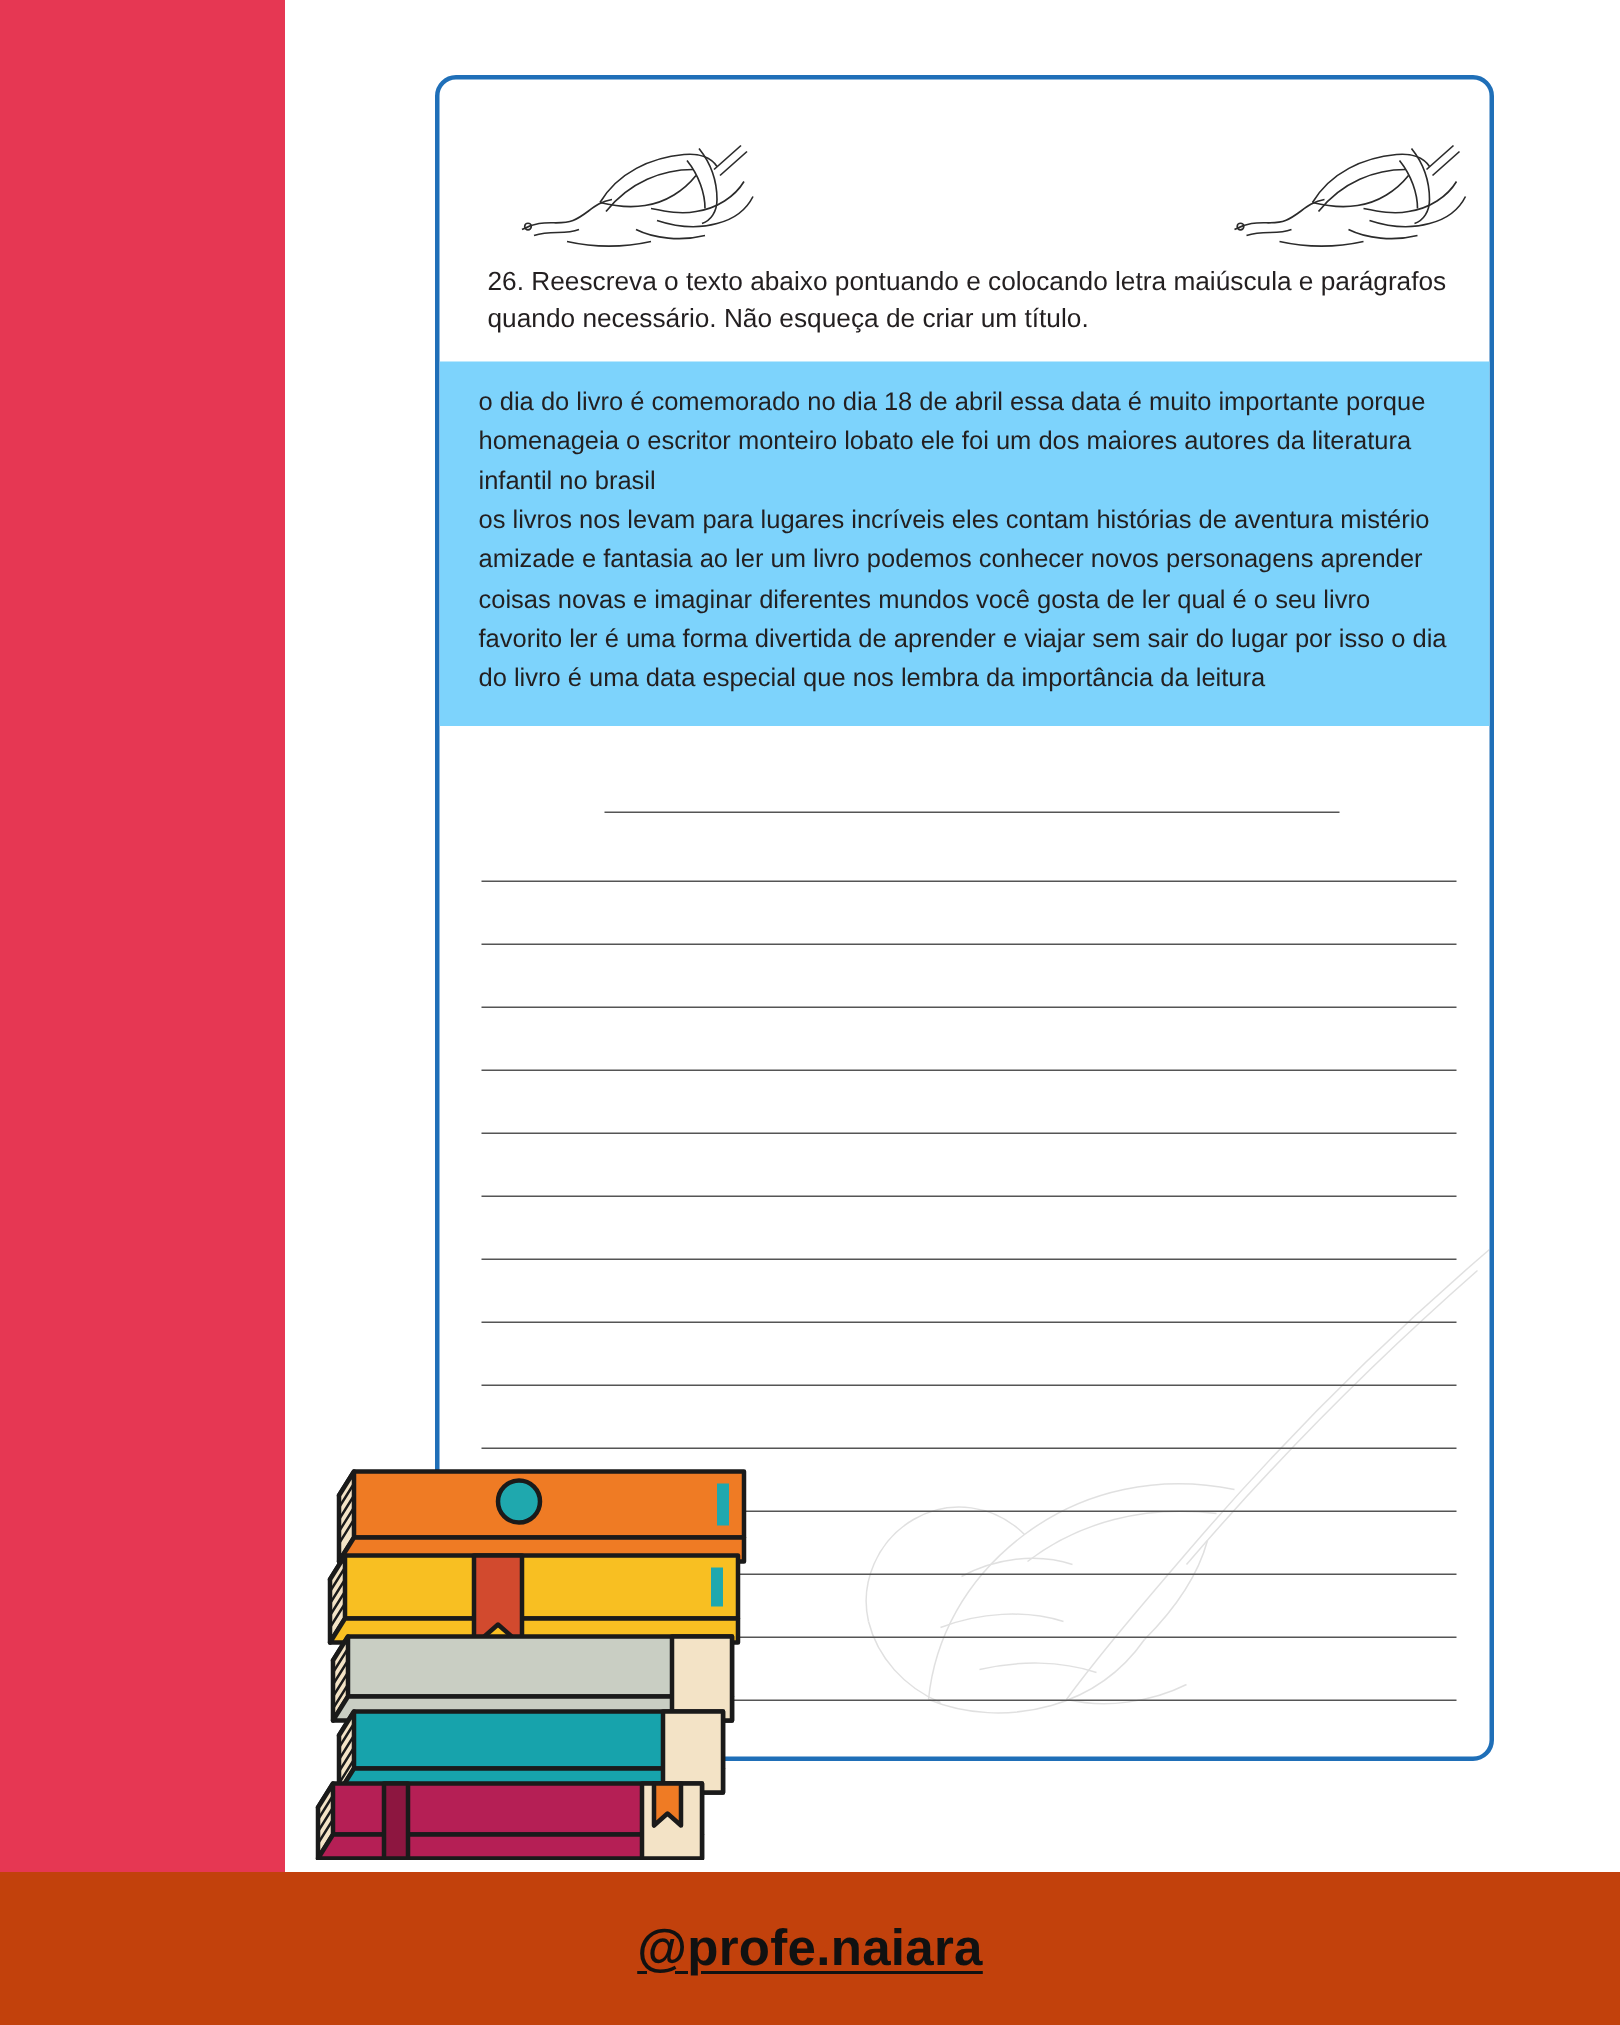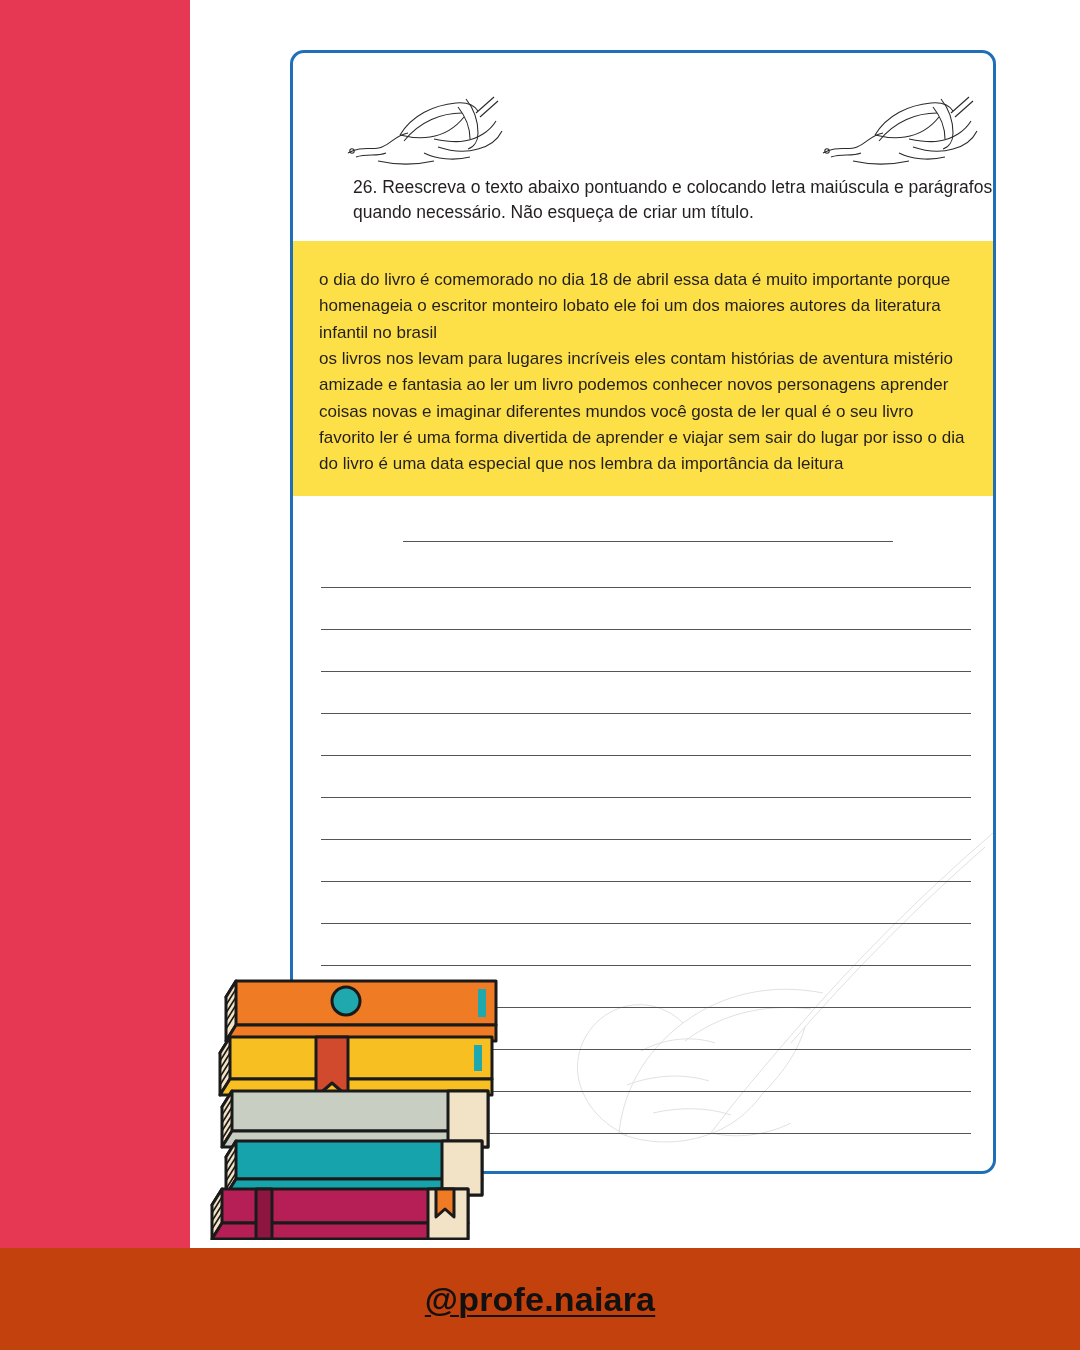--- a/index.html
+++ b/index.html
@@ -52,31 +52,30 @@
 
   
   #instruction {
     position: absolute;
     left: 32px;
     top: 122px;
     width: 640px;
     font-size: 17.5px;
     line-height: 1.42;
     color: #231f20;
-    margin-left: 28px;
   }
 
   
   #grey-block {
     position: absolute;
     left: 0;
     top: 188px;
     width: 706px;
-    background: #fde047;
-    padding: 26px 26px 18px 26px;
+    background: #7dd3fc;
+    padding: 14px 26px 18px 26px;
     box-sizing: border-box;
   }
   #grey-block p {
     margin: 0;
     font-size: 17px;
     line-height: 1.55;
     color: #231f20;
   }
 
   

